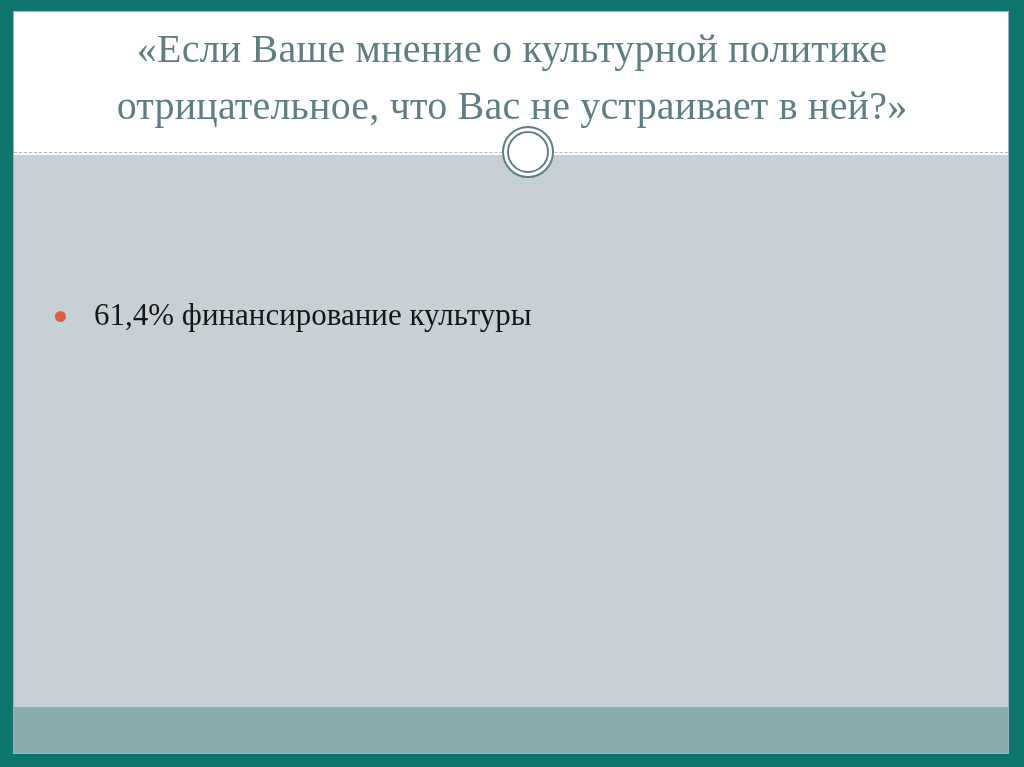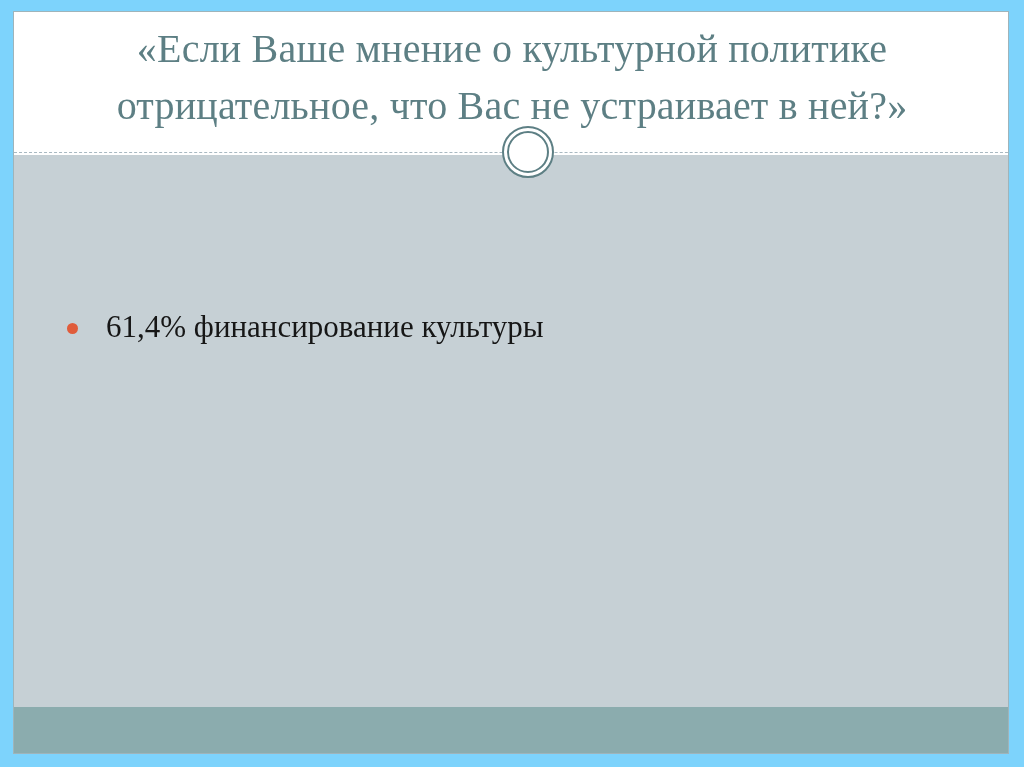--- a/index.html
+++ b/index.html
@@ -14,21 +14,21 @@
     font-family: "Liberation Serif", "DejaVu Serif", serif;
   }
 
   
   .slide-stage {
     position: absolute;
     left: 0;
     top: 0;
     width: 1024px;
     height: 767px;
-    background: #7dd3fc;
+    background: #0f766e;
   }
 
   .slide {
     position: absolute;
     left: 13px;
     top: 11px;
     width: 996px;
     height: 743px;
     background: #ffffff;
     border: 1px solid #9fb4ba;
@@ -110,21 +110,21 @@
     bottom: 46px;
     background: #c6d0d5;
   }
 
   
   .bullet-list {
     position: absolute;
     left: 24px;
     top: 140px;
     width: 880px;
-    margin: 12px;
+    margin: 0;
     padding: 0;
     list-style: none;
   }
   .bullet-item {
     position: relative;
     padding-left: 56px;
     margin: 0 0 16px 0;
     font-family: "Liberation Serif", "DejaVu Serif", serif;
     font-size: 31px;
     line-height: 1.32;

